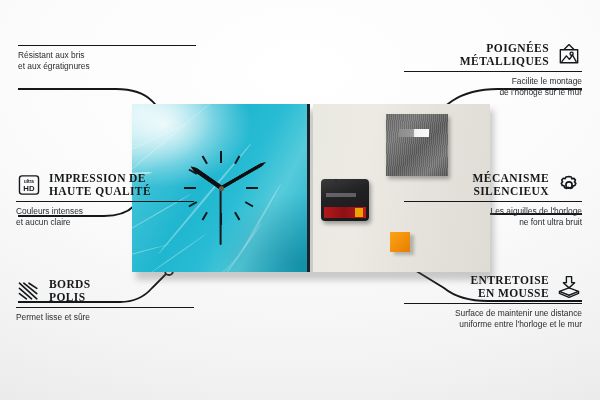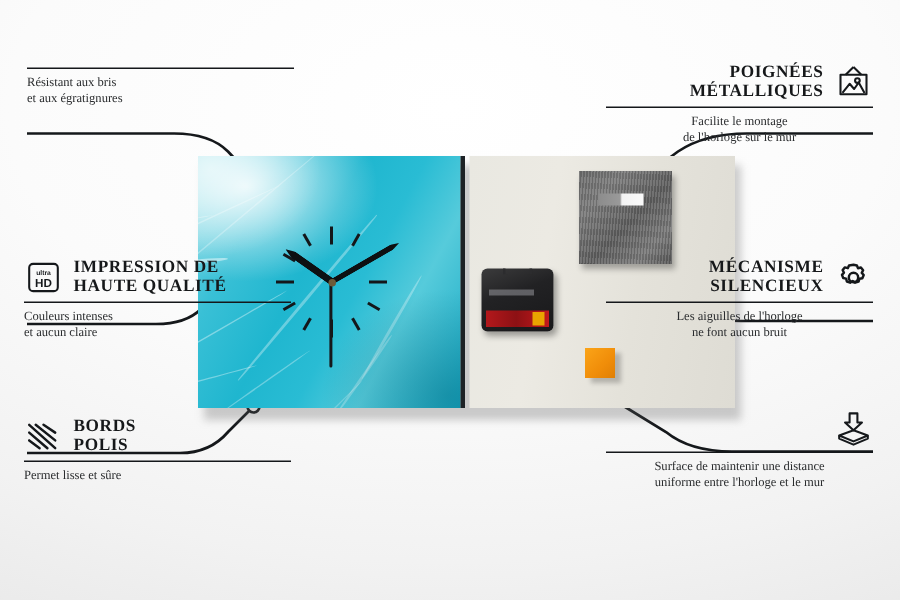--- a/index.html
+++ b/index.html
@@ -113,24 +113,24 @@
   .feat.left .head{ justify-content:flex-start; }
   .feat.right .head{ justify-content:flex-end; }
   .feat .title{
     font-family:"Liberation Serif", serif;
     font-weight:700; font-size:11.5px; line-height:13px;
     letter-spacing:.4px; color:#16181a; text-transform:uppercase;
   }
   .feat.right .title{ text-align:right; }
   .rule{ height:1.4px; background:#14171a; margin:3px 0 4px; width:100%; }
   .feat .desc{
-    font-family:Liberation Serif, serif;
+    font-family:Liberation Sans, sans-serif;
     font-size:8.4px; line-height:10.5px; color:#2a2c2e;
   }
-  .feat.right .desc{ text-align:center; }
+  .feat.right .desc{ text-align:right; }
   .ico{ flex:0 0 auto; width:26px; height:24px; display:block; }
   .ico svg{ display:block; width:100%; height:100%; }
 
   
   .connectors{ position:absolute; inset:0; pointer-events:none; }
 </style>
 </head>
 <body>
 
 <div id="stage">
@@ -286,26 +286,29 @@
         <svg viewBox="0 0 30 26">
             <g fill="none" stroke="#15181b" stroke-width="1.9" stroke-linejoin="round">
           <path d="M15 3.2 l2.6 .55 .9 2.1 2.2 -.5 1.7 2.05 -1.05 2.0 1.5 1.7 -1.05 2.5 -2.2 .35 -.7 2.2 -2.6 .8 -1.9 -1.25 -2.0 1.25 -2.5 -.9 -.6 -2.2 -2.2 -.4 -.95 -2.5 1.5 -1.65 -1.0 -2.05 1.75 -2.0 2.2 .55 .95 -2.1 z"></path>
           <circle cx="15" cy="13" r="3.6"></circle>
             </g>
           </svg>
       </span>
     </div>
     <div class="rule"></div>
     <div class="desc">
-      <span>Les aiguilles de l'horloge</span><br><span>ne font aucun bruit</span>
+      <span>Les aiguilles de l'horloge</span><br><span>ne font ultra bruit</span>
     </div>
   </div>
 
   <div class="feat right" style="left:404px; top:274px; width:178px;">
     <div class="head">
+      <span class="title">
+        <span>ENTRETOISE</span><br><span>EN MOUSSE</span>
+      </span>
       <span class="ico">
         <svg viewBox="0 0 30 26">
             <g fill="none" stroke="#15181b" stroke-width="1.6" stroke-linejoin="round">
           <path d="M12 1 h6 v7 h3.5 L15 14 L8.5 8 H12 z"></path>
           <path d="M15 14 L26 18 L15 22.5 L4 18 Z"></path>
           <path d="M4 18 v2.4 L15 25 L26 20.4 V18"></path>
             </g>
           </svg>
       </span>
     </div>

